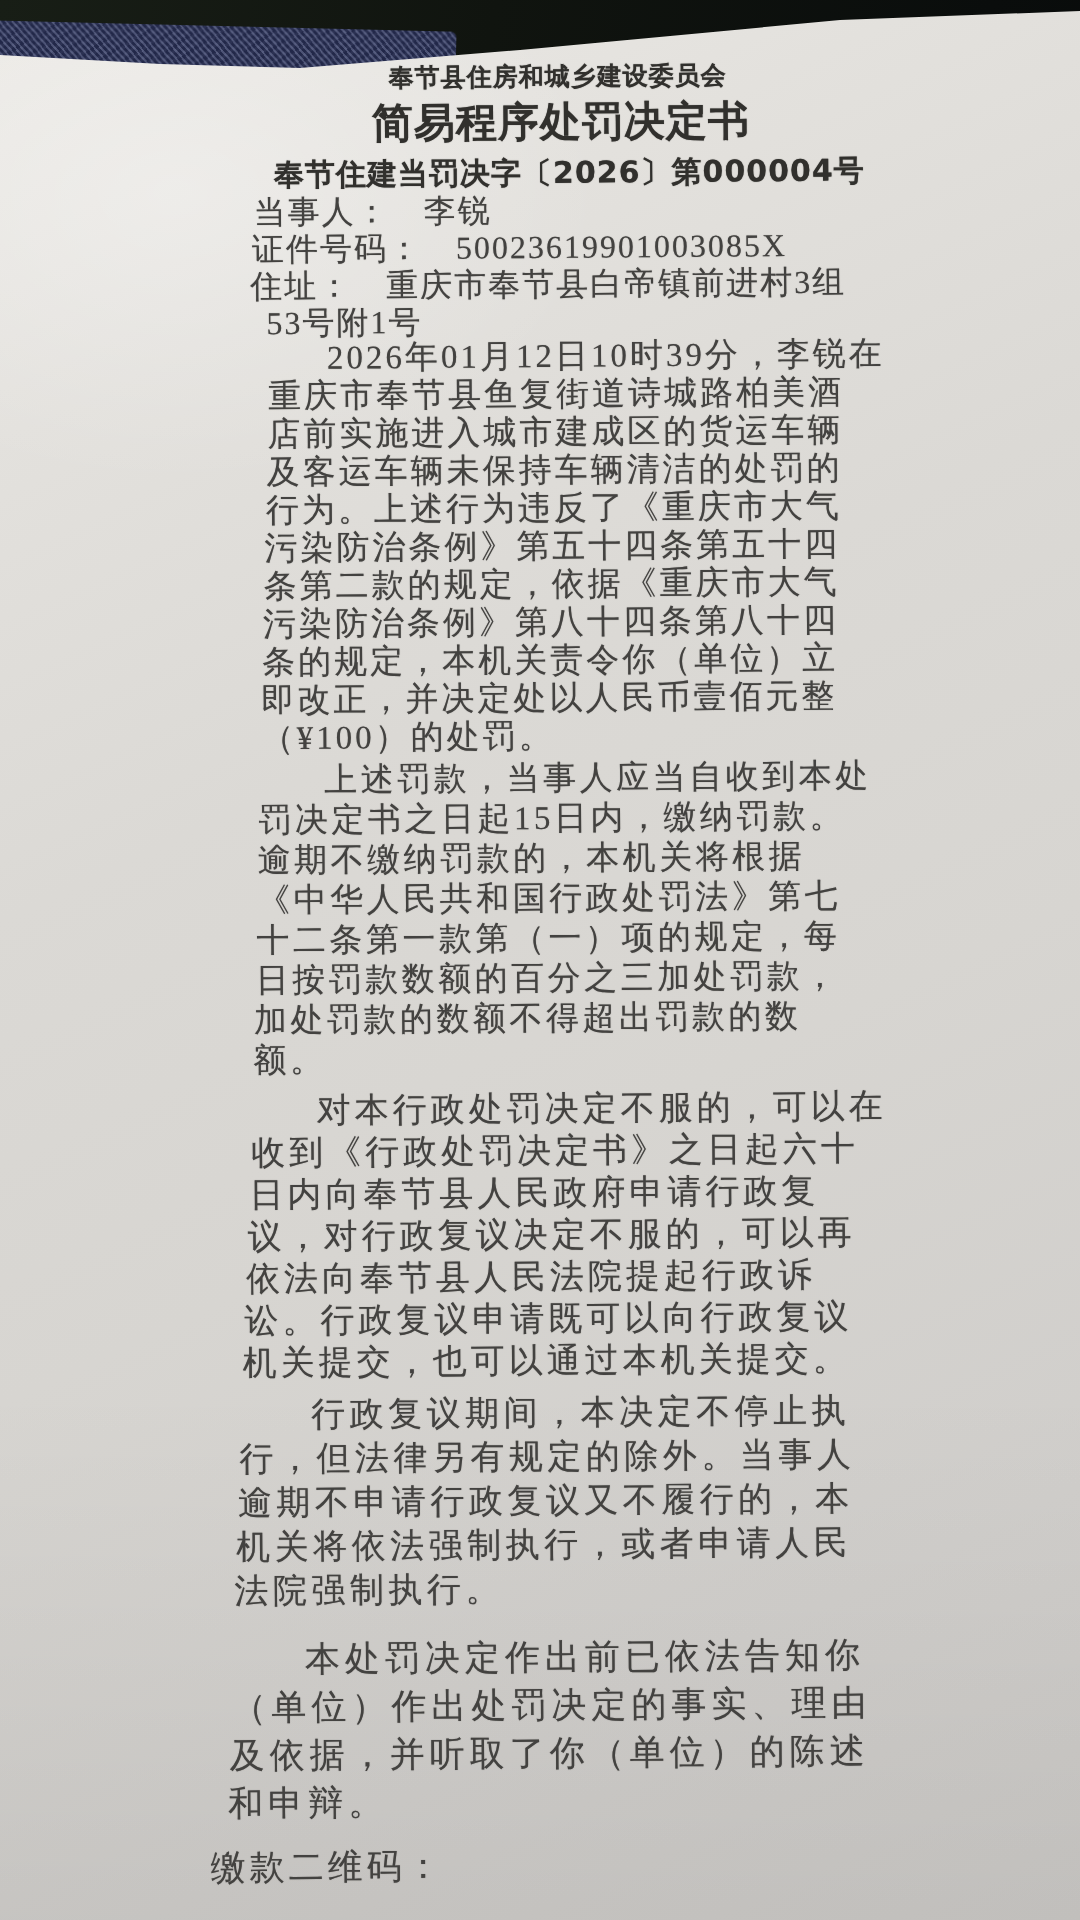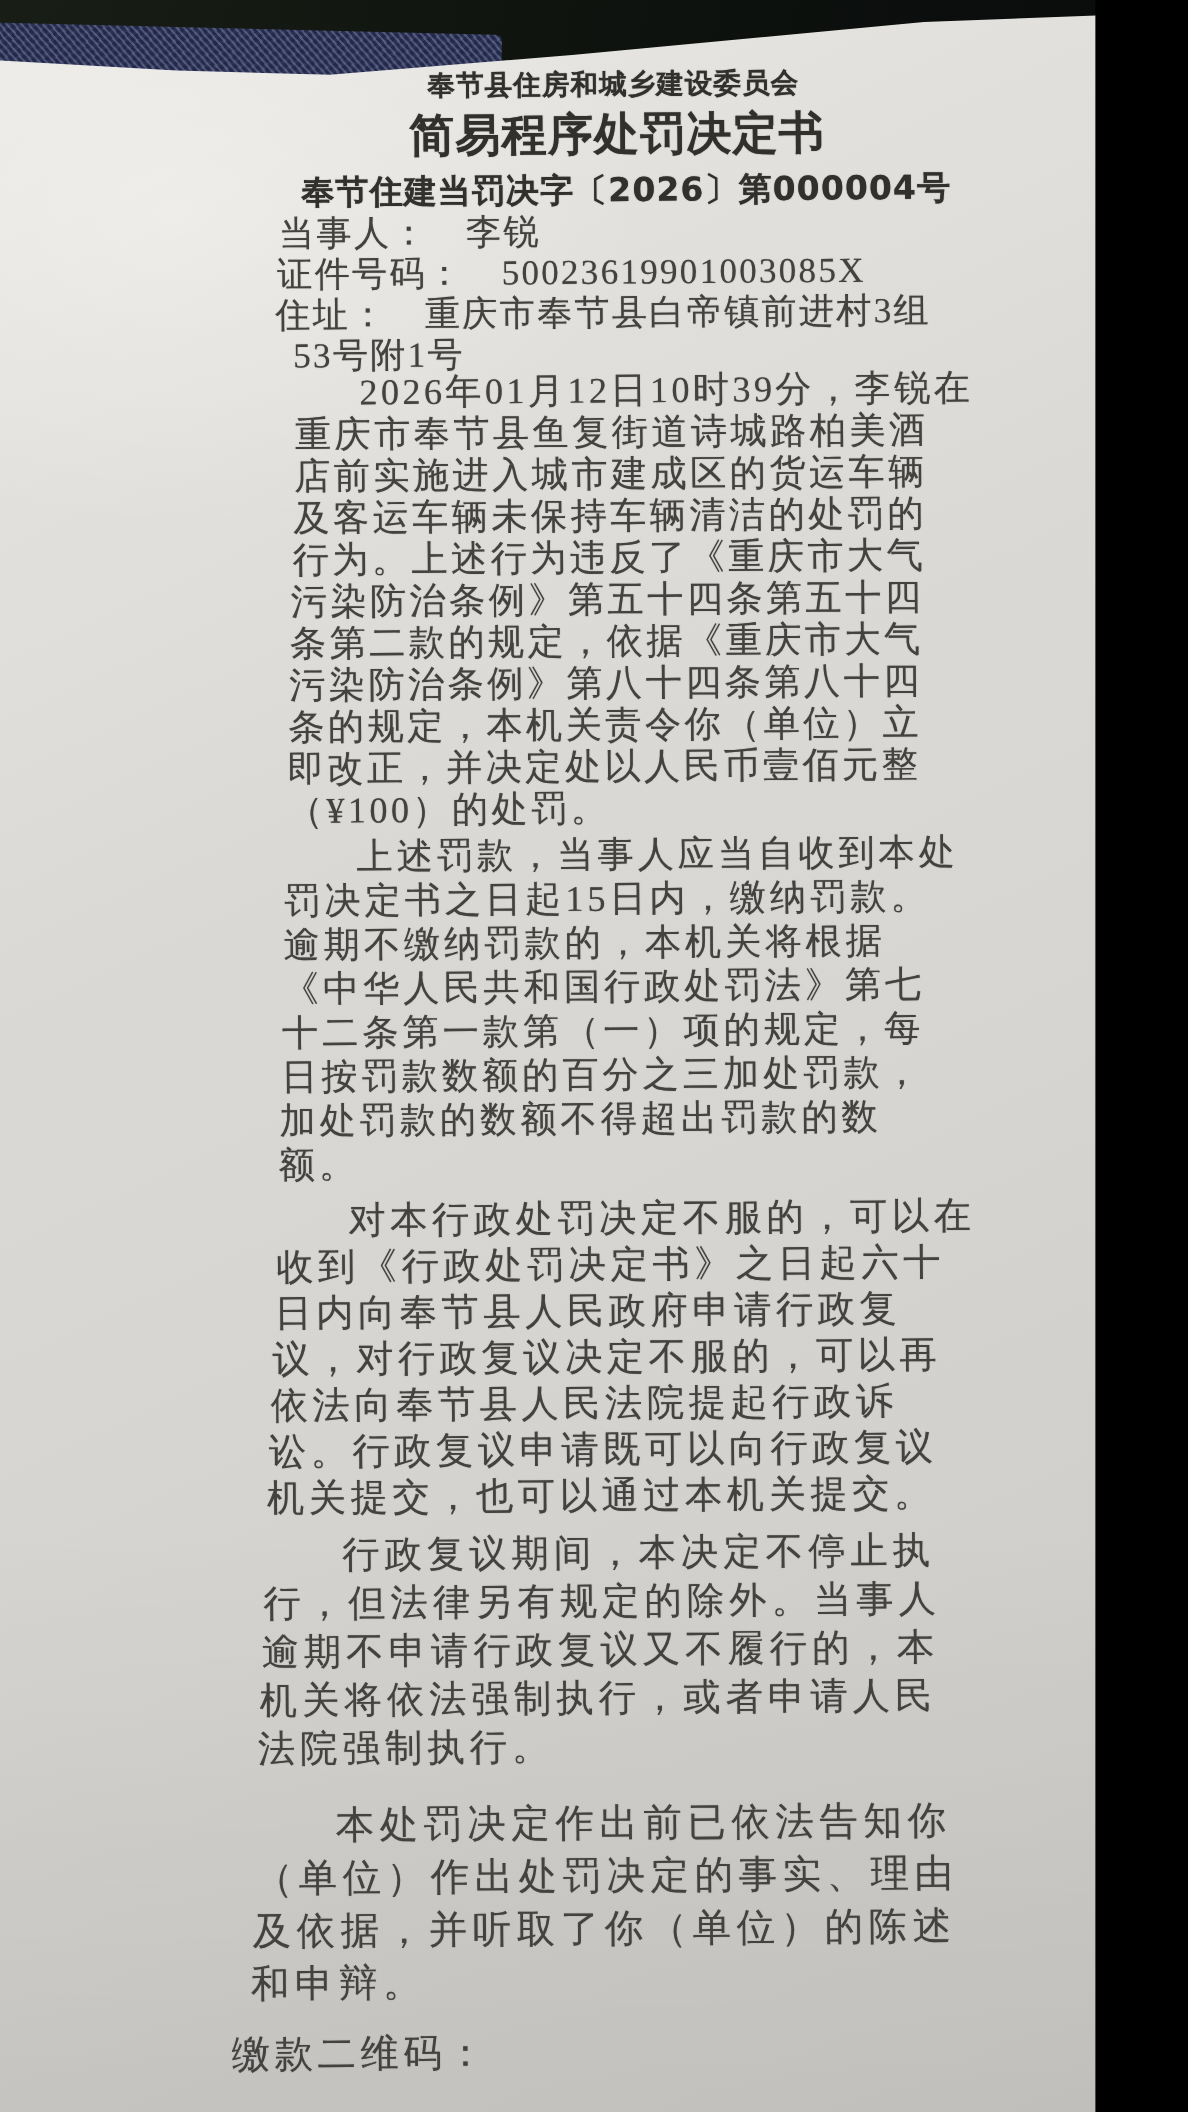--- a/index.html
+++ b/index.html
@@ -1,16 +1,16 @@
 <!DOCTYPE html>
 <html><head>
 <meta charset="utf-8">
 <style>
   html,body{margin:0;padding:0;background:#000;}
-  .scene{position:relative;width:996px;height:1920px;overflow:hidden;
+  .scene{position:relative;width:1080px;height:1920px;overflow:hidden;
          font-family:"Liberation Serif","DejaVu Serif",serif;}
   
   .bg-dark{position:absolute;inset:0;
            background:linear-gradient(100deg,#181e16 0%,#10140f 35%,#0a0d0c 70%,#060809 100%);}
   .navy-strip{position:absolute;left:-14px;top:26px;width:470px;height:48px;
               transform:rotate(1.4deg);border-radius:6px;
               background:#2a3157;
               background-image:repeating-linear-gradient(48deg,rgba(200,205,225,.22) 0 2px,rgba(10,12,30,.25) 2px 5px),
                                repeating-linear-gradient(-40deg,rgba(150,160,200,.12) 0 3px,transparent 3px 7px);
               filter:blur(.6px);}

